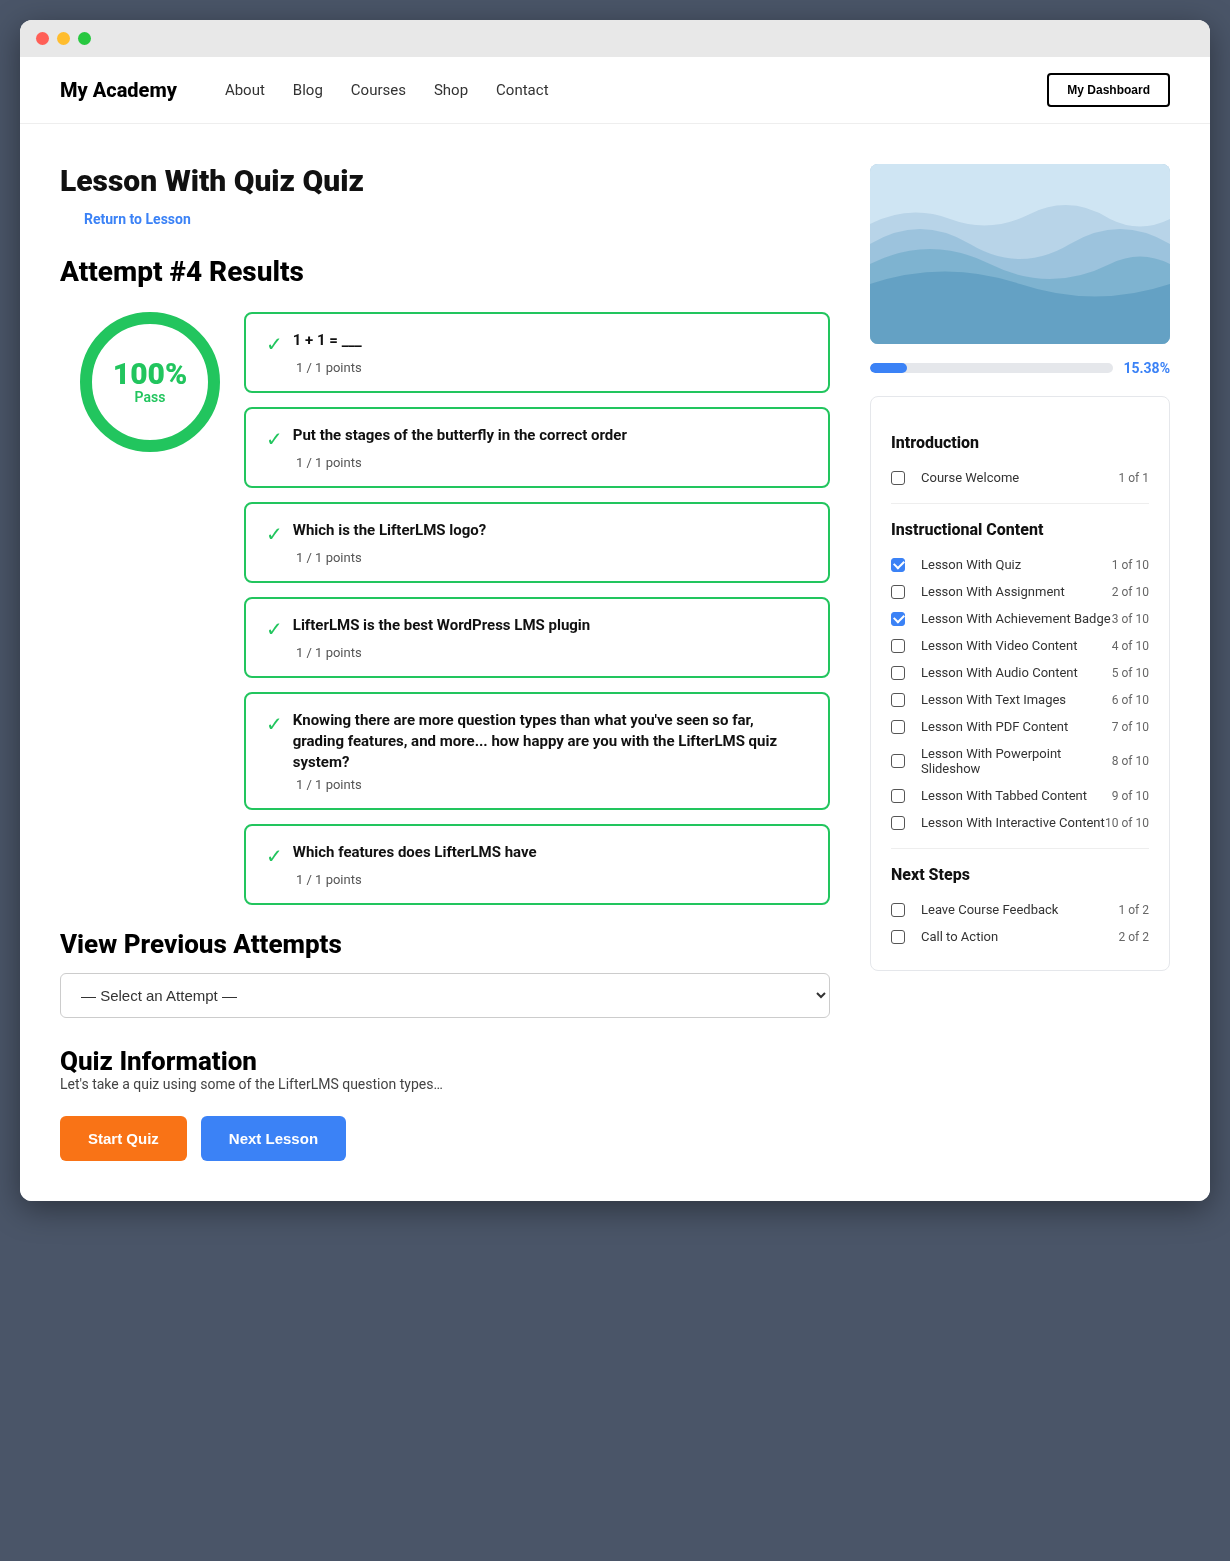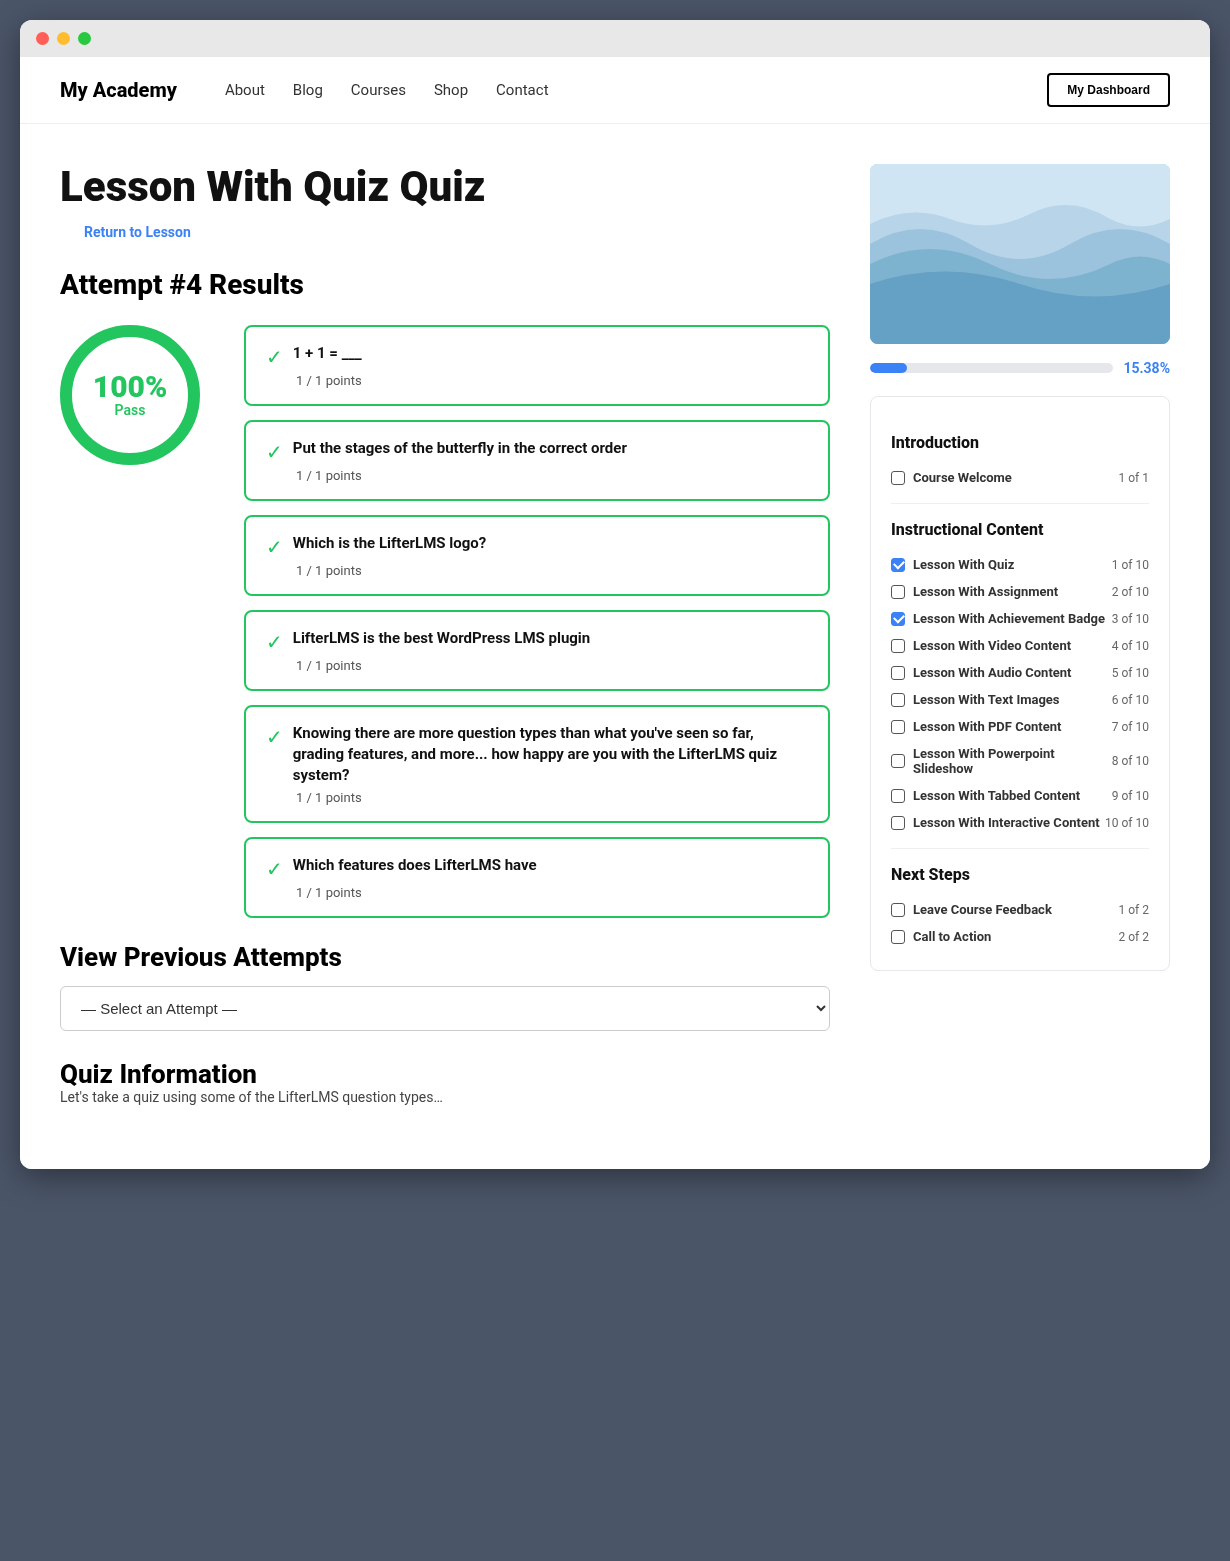--- a/index.html
+++ b/index.html
@@ -77,21 +77,21 @@
       flex: 1;
       min-width: 0;
     }
     .sidebar-col {
       width: 300px;
       flex-shrink: 0;
     }
 
     
     .page-title {
-      font-size: 42px;
+      font-size: 30px;
       font-weight: 900;
       color: #111;
       line-height: 1.1;
       margin-bottom: 12px;
     }
     .return-link {
       color: #3b82f6;
       font-weight: 700;
       font-size: 14px;
       text-decoration: none;
@@ -111,21 +111,21 @@
       display: flex;
       gap: 24px;
       align-items: flex-start;
       margin-bottom: 24px;
     }
 
     
     .score-circle-wrap {
       display: flex;
       flex-direction: column;
-      align-items: flex-start;
+      align-items: flex-end;
       min-width: 160px;
     }
     .score-circle {
       width: 140px;
       height: 140px;
       border-radius: 50%;
       border: 12px solid #22c55e;
       display: flex;
       flex-direction: column;
       align-items: center;
@@ -315,22 +315,21 @@
       display: flex;
       align-items: center;
       justify-content: space-between;
       padding: 6px 0;
       font-size: 13px;
       color: #333;
     }
     .sidebar-item-left {
       display: flex;
       align-items: center;
-      gap: 8px;
-      font-weight: bold;
+      gap: 16px;
     }
     .cb {
       width: 14px;
       height: 14px;
       border: 1.5px solid #555;
       border-radius: 3px;
       display: inline-block;
       flex-shrink: 0;
       position: relative;
     }
@@ -447,20 +446,24 @@
       
       <h2 class="section-title">View Previous Attempts</h2>
       <select class="attempt-select">
         <option>— Select an Attempt —</option>
       </select>
 
       
       <h2 class="quiz-info-title">Quiz Information</h2>
       <p class="quiz-description">Let's take a quiz using some of the LifterLMS question types…</p>
 
+      <div class="btn-row">
+        <button class="btn-start">Start Quiz</button>
+        <button class="btn-next">Next Lesson</button>
+      </div>
     </div>
 
     <div class="sidebar-col">
       <div class="sidebar-image">
         <svg class="wave-svg" viewBox="0 0 300 180" xmlns="http://www.w3.org/2000/svg">
           <rect width="300" height="180" fill="#b8d4e8"></rect>
           <path d="M0 80 Q50 50 100 80 Q150 110 200 80 Q250 50 300 80 L300 180 L0 180 Z" fill="#90bcd8" opacity="0.7"></path>
           <path d="M0 100 Q60 70 120 100 Q180 130 240 100 Q270 85 300 100 L300 180 L0 180 Z" fill="#6aa8c8" opacity="0.6"></path>
           <path d="M0 120 Q75 95 150 120 Q225 145 300 120 L300 180 L0 180 Z" fill="#4a90b8" opacity="0.5"></path>
           <path d="M0 60 Q40 40 80 55 Q120 70 160 50 Q200 30 240 55 Q270 70 300 55 L300 0 L0 0 Z" fill="#d4e8f5" opacity="0.8"></path>

